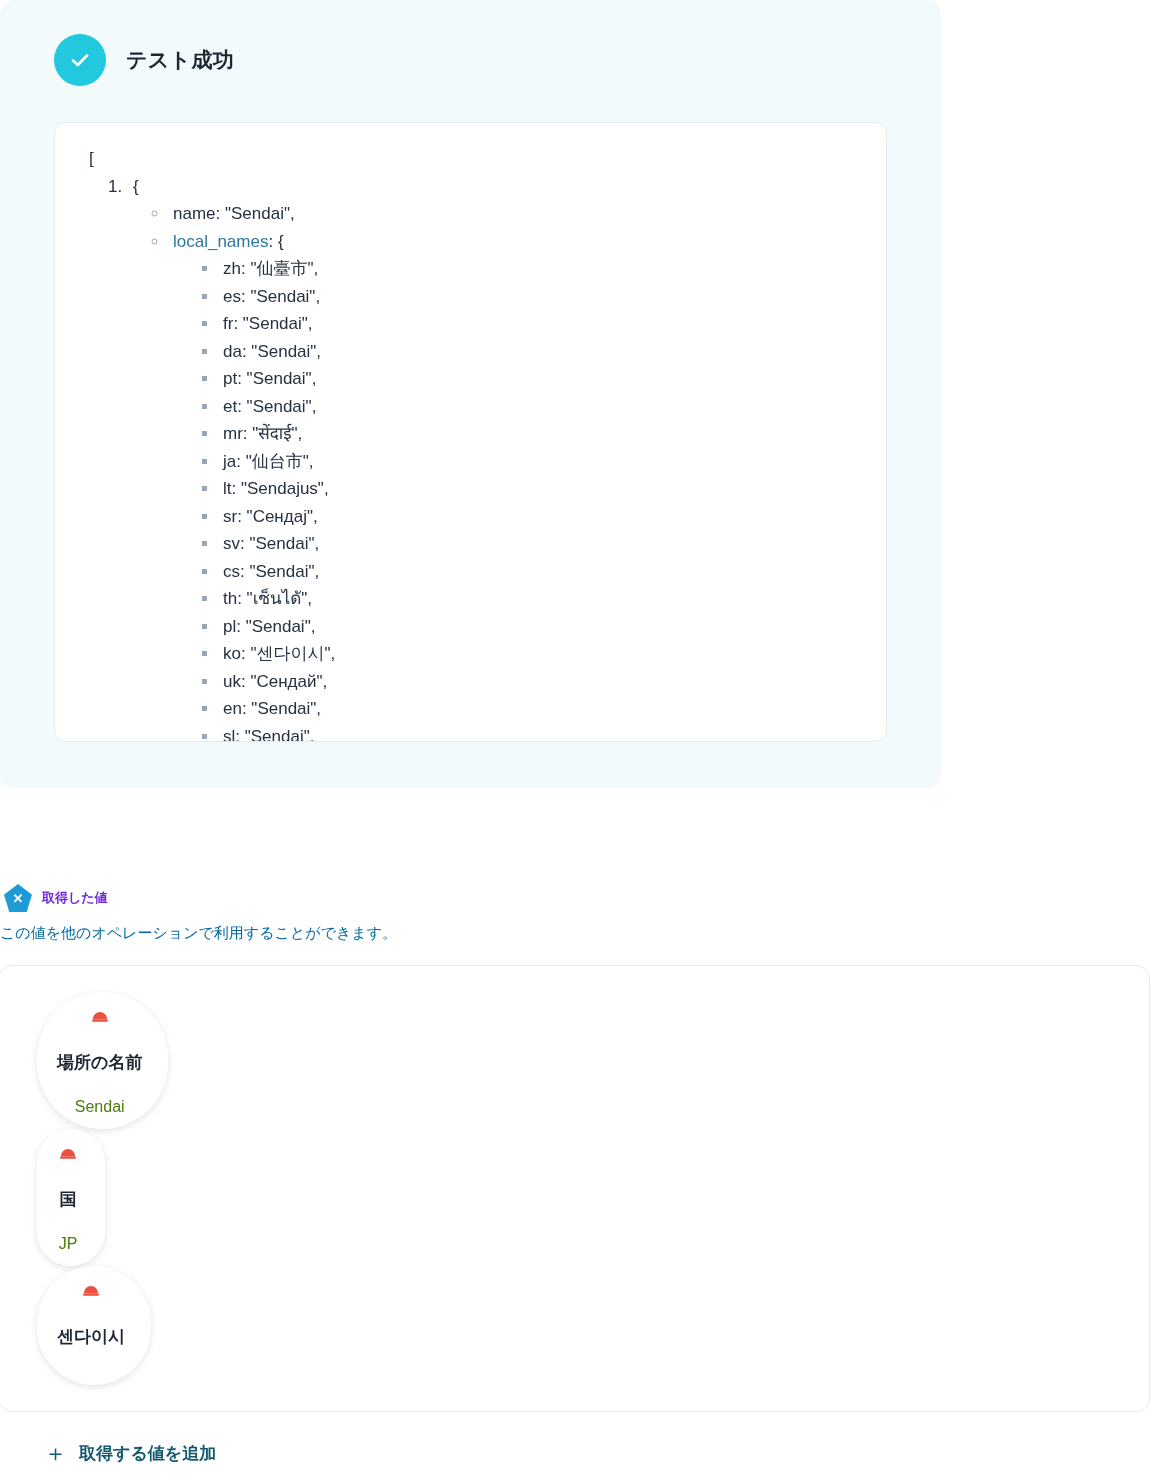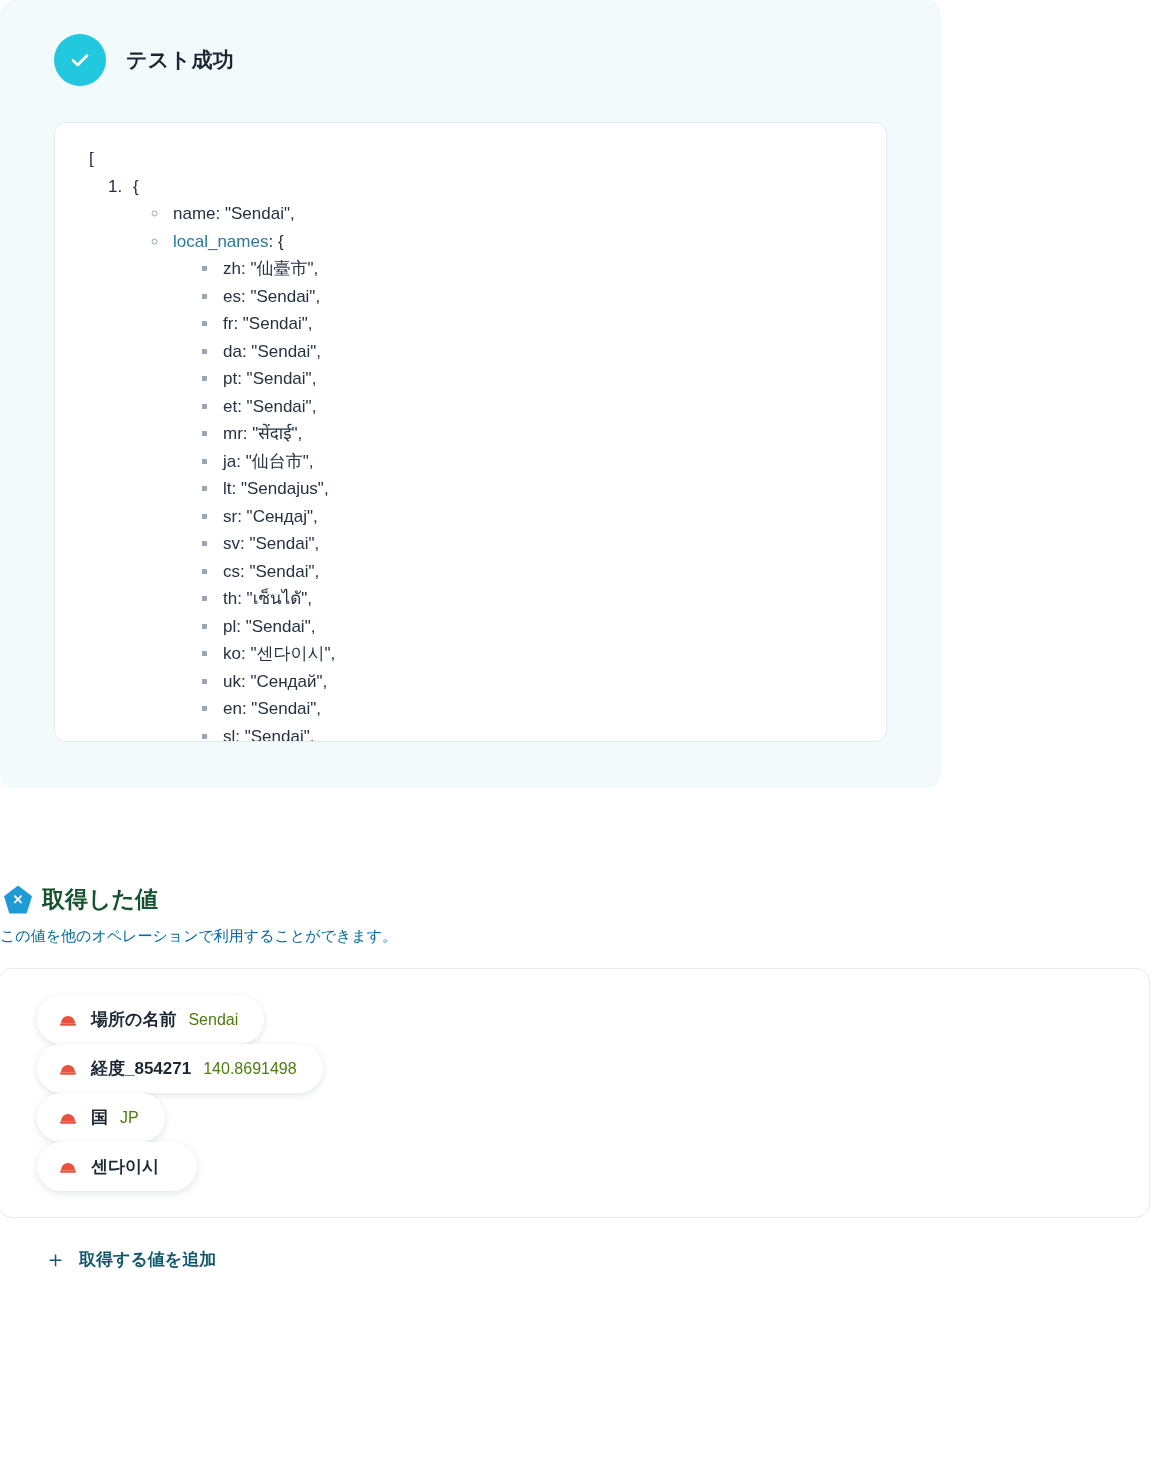--- a/index.html
+++ b/index.html
@@ -91,50 +91,51 @@
     width: 28px; height: 28px;
     background: #1e9ad6;
     display: flex; align-items: center; justify-content: center;
     color: #fff;
     font-size: 13px;
     font-weight: bold;
     clip-path: polygon(50% 0%, 100% 38%, 81% 100%, 19% 100%, 0% 38%);
     flex: none;
   }
   .captured-title {
-    font-size: 23px;
-    font-weight: bold;
-    color: #14532d;
+    font-size: 13px;
+    font-weight: bold;
+    color: #6d28d9;
   }
   .captured-sub {
     margin-top: 12px;
     font-size: 15px;
     color: #0369a1;
     padding-left: 0px;
   }
 
   .values-card {
     margin-top: 22px;
     border: 1px solid #e4eaef;
     border-radius: 14px;
     background: #fff;
     padding: 26px 0 26px 0;
     width: 1152px;
     margin-left: -2px;
   }
   .chip {
     display: inline-flex;
     align-items: center;
-    gap: 12px;
+    gap: 24px;
     background: #ffffff;
     border-radius: 999px;
     box-shadow: 0 2px 7px rgba(26,46,66,0.13);
     padding: 13px 26px 13px 20px;
     margin: 0 0 22px 38px;
     max-width: 900px;
+    flex-direction: column;
   }
   .chip:last-of-type { margin-bottom: 0; }
   .chip-row { display: block; }
   .chip-icon {
     width: 22px; height: 22px;
     flex: none;
     display:flex; align-items:center; justify-content:center;
   }
   .chip-label {
     font-size: 17px;
@@ -240,32 +241,20 @@
             <path d="M3 13 a7 7 0 0 1 14 0 z" fill="#e8523f"></path>
             <rect x="2" y="13.2" width="16" height="2.6" rx="1.3" fill="#e8523f"></rect>
           </svg>
         </span>
         <span class="chip-label">場所の名前</span>
         <span class="chip-value">Sendai</span>
       </div>
     </div>
 
 
-    <div class="chip-row">
-      <div class="chip">
-        <span class="chip-icon">
-          <svg width="20" height="20" viewBox="0 0 20 20" aria-hidden="true">
-            <path d="M3 13 a7 7 0 0 1 14 0 z" fill="#e8523f"></path>
-            <rect x="2" y="13.2" width="16" height="2.6" rx="1.3" fill="#e8523f"></rect>
-          </svg>
-        </span>
-        <span class="chip-label">経度_854271</span>
-        <span class="chip-value">140.8691498</span>
-      </div>
-    </div>
 
     <div class="chip-row">
       <div class="chip">
         <span class="chip-icon">
           <svg width="20" height="20" viewBox="0 0 20 20" aria-hidden="true">
             <path d="M3 13 a7 7 0 0 1 14 0 z" fill="#e8523f"></path>
             <rect x="2" y="13.2" width="16" height="2.6" rx="1.3" fill="#e8523f"></rect>
           </svg>
         </span>
         <span class="chip-label">国</span>

